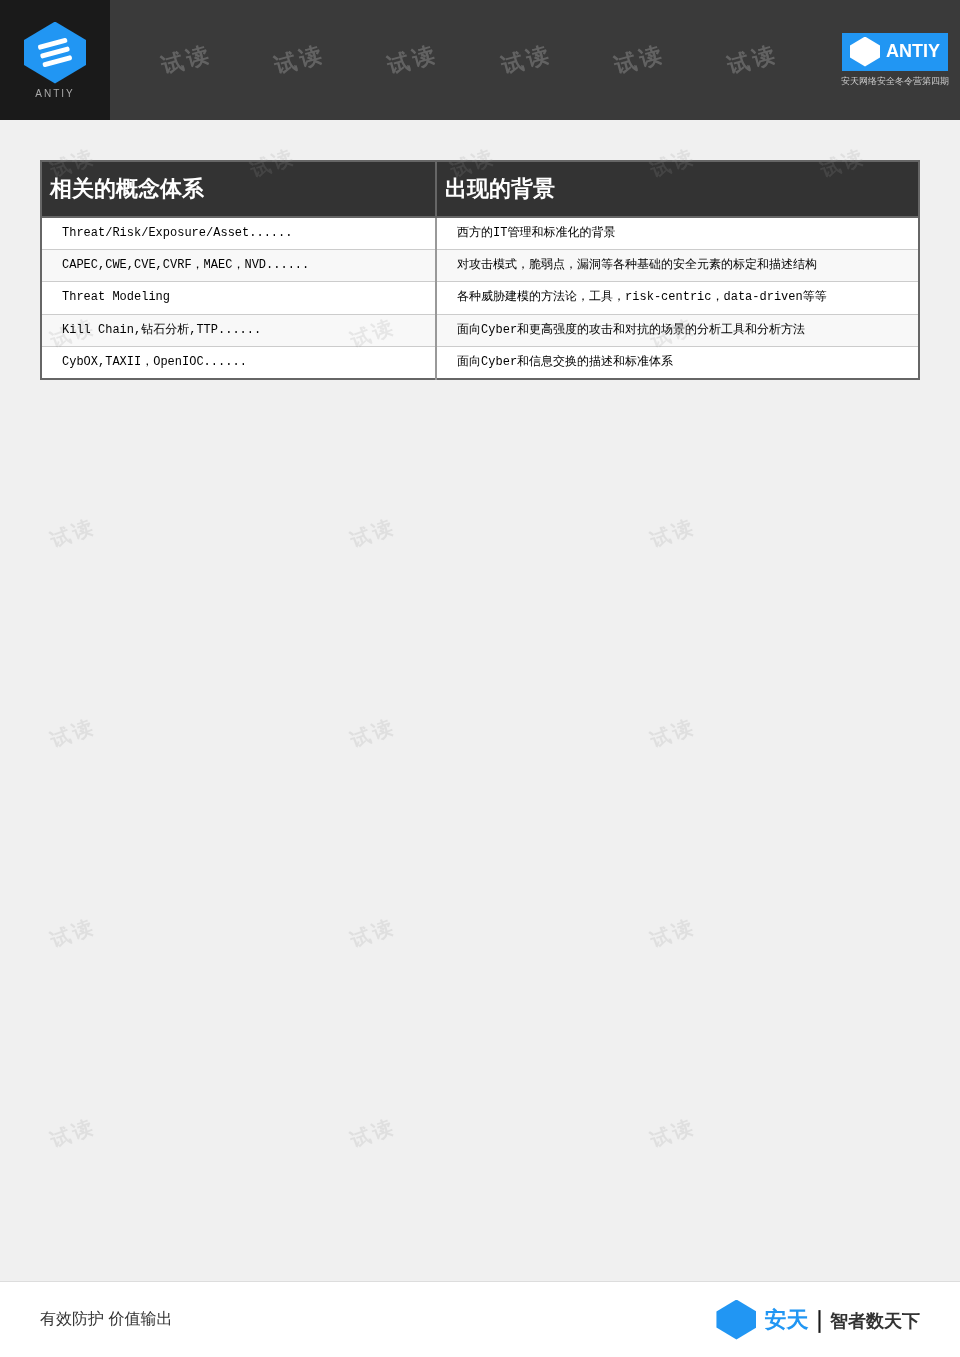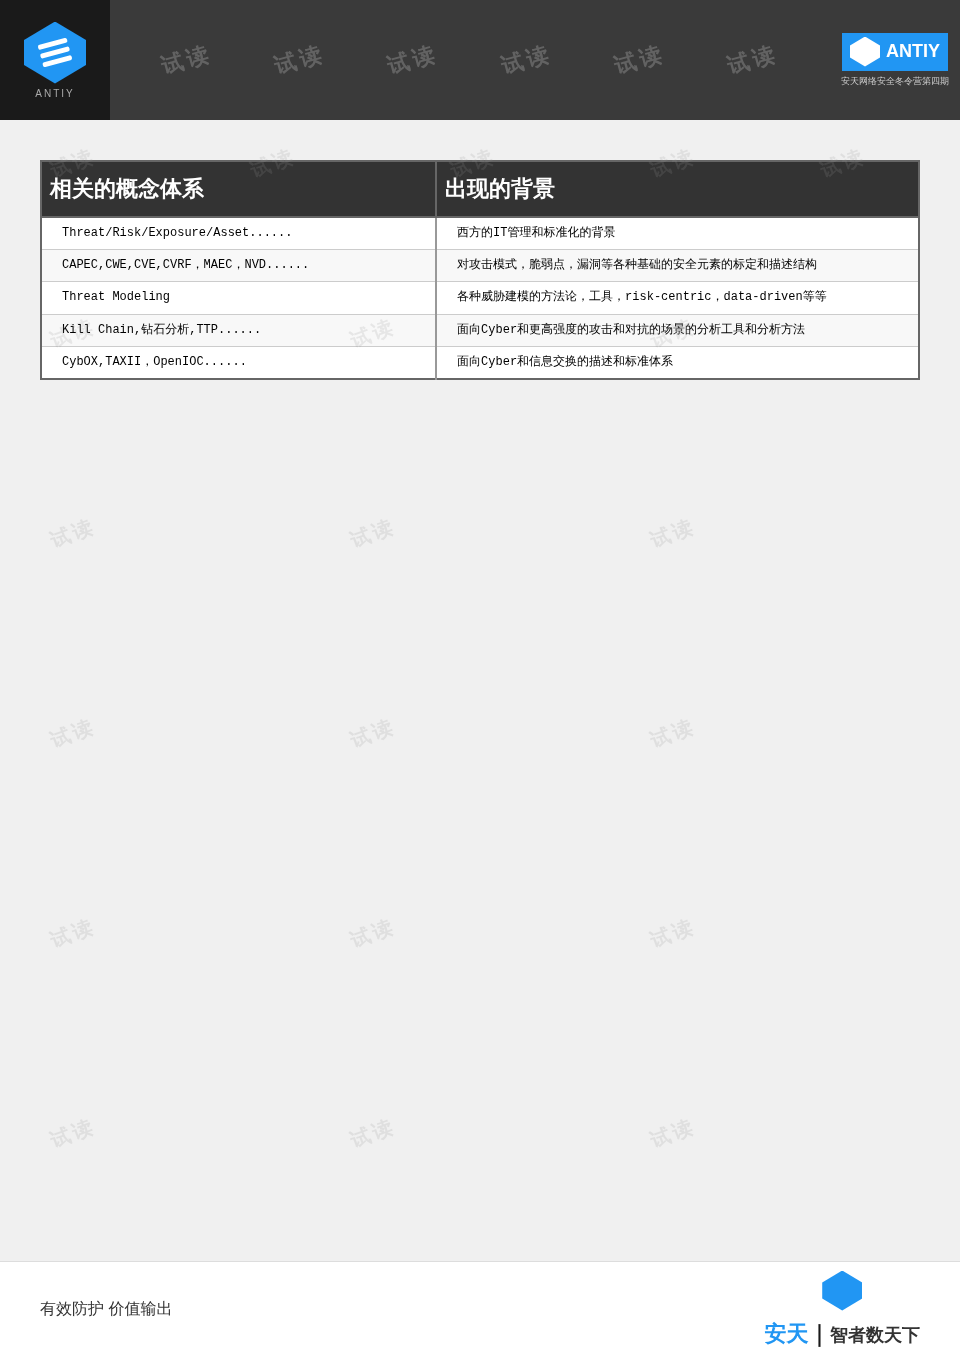--- a/index.html
+++ b/index.html
@@ -171,38 +171,37 @@
       width: 55%;
       margin-left: 40px;
     }
 
     
     .footer {
       position: absolute;
       bottom: 0;
       left: 0;
       right: 0;
-      height: 96px;
+      height: 76px;
       background: white;
       display: flex;
       align-items: center;
       justify-content: space-between;
       padding: 0 40px;
       border-top: 1px solid #ddd;
     }
     .footer-slogan {
       font-size: 16px;
       color: #333;
       font-weight: 500;
     }
     .footer-brand {
       display: flex;
       align-items: center;
       gap: 8px;
-      flex-direction: column;
     }
     .footer-brand-icon {
       width: 40px;
       height: 40px;
       background: #2196F3;
       clip-path: polygon(50% 0%, 100% 30%, 100% 70%, 50% 100%, 0% 70%, 0% 30%);
     }
     .footer-brand-text {
       font-size: 22px;
       color: #1a1a1a;

